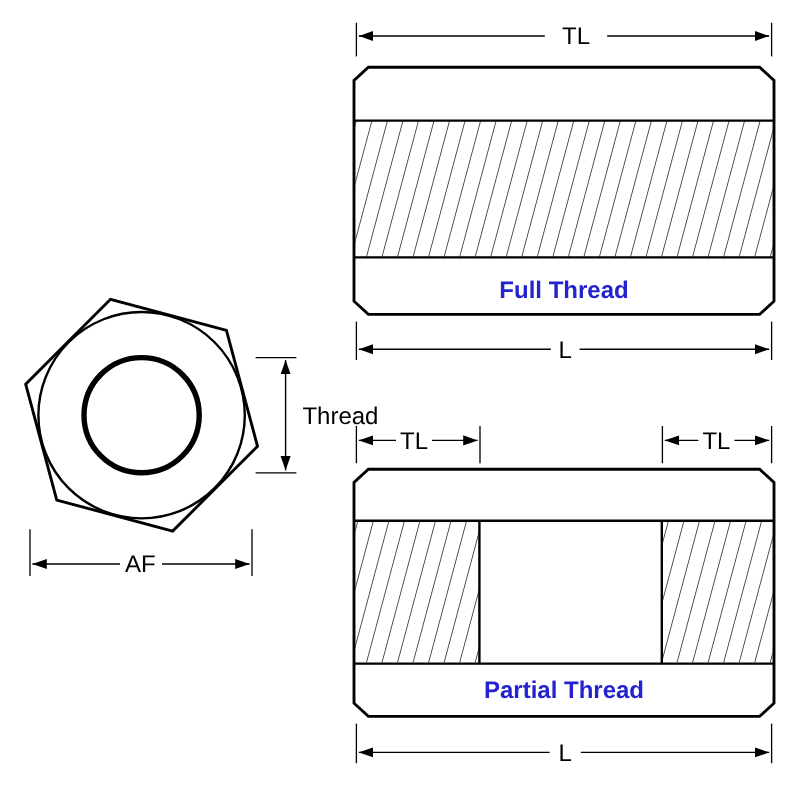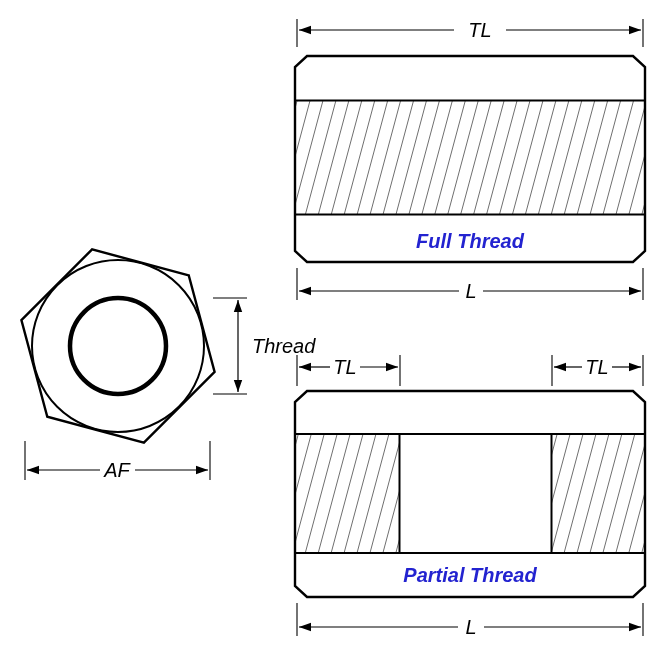--- a/index.html
+++ b/index.html
@@ -9,21 +9,20 @@
     width: 670px;
     height: 670px;
     font-family: "Liberation Sans", sans-serif;
   }
   .stage {
     position: relative;
     width: 670px;
     height: 670px;
     background: #ffffff;
     overflow: hidden;
-    font-style: italic;
   }
   svg { display: block; }
   .outline {
     fill: #ffffff;
     stroke: #000000;
     stroke-width: 2.4;
     stroke-linejoin: miter;
   }
   .face-line {
     stroke: #000000;

